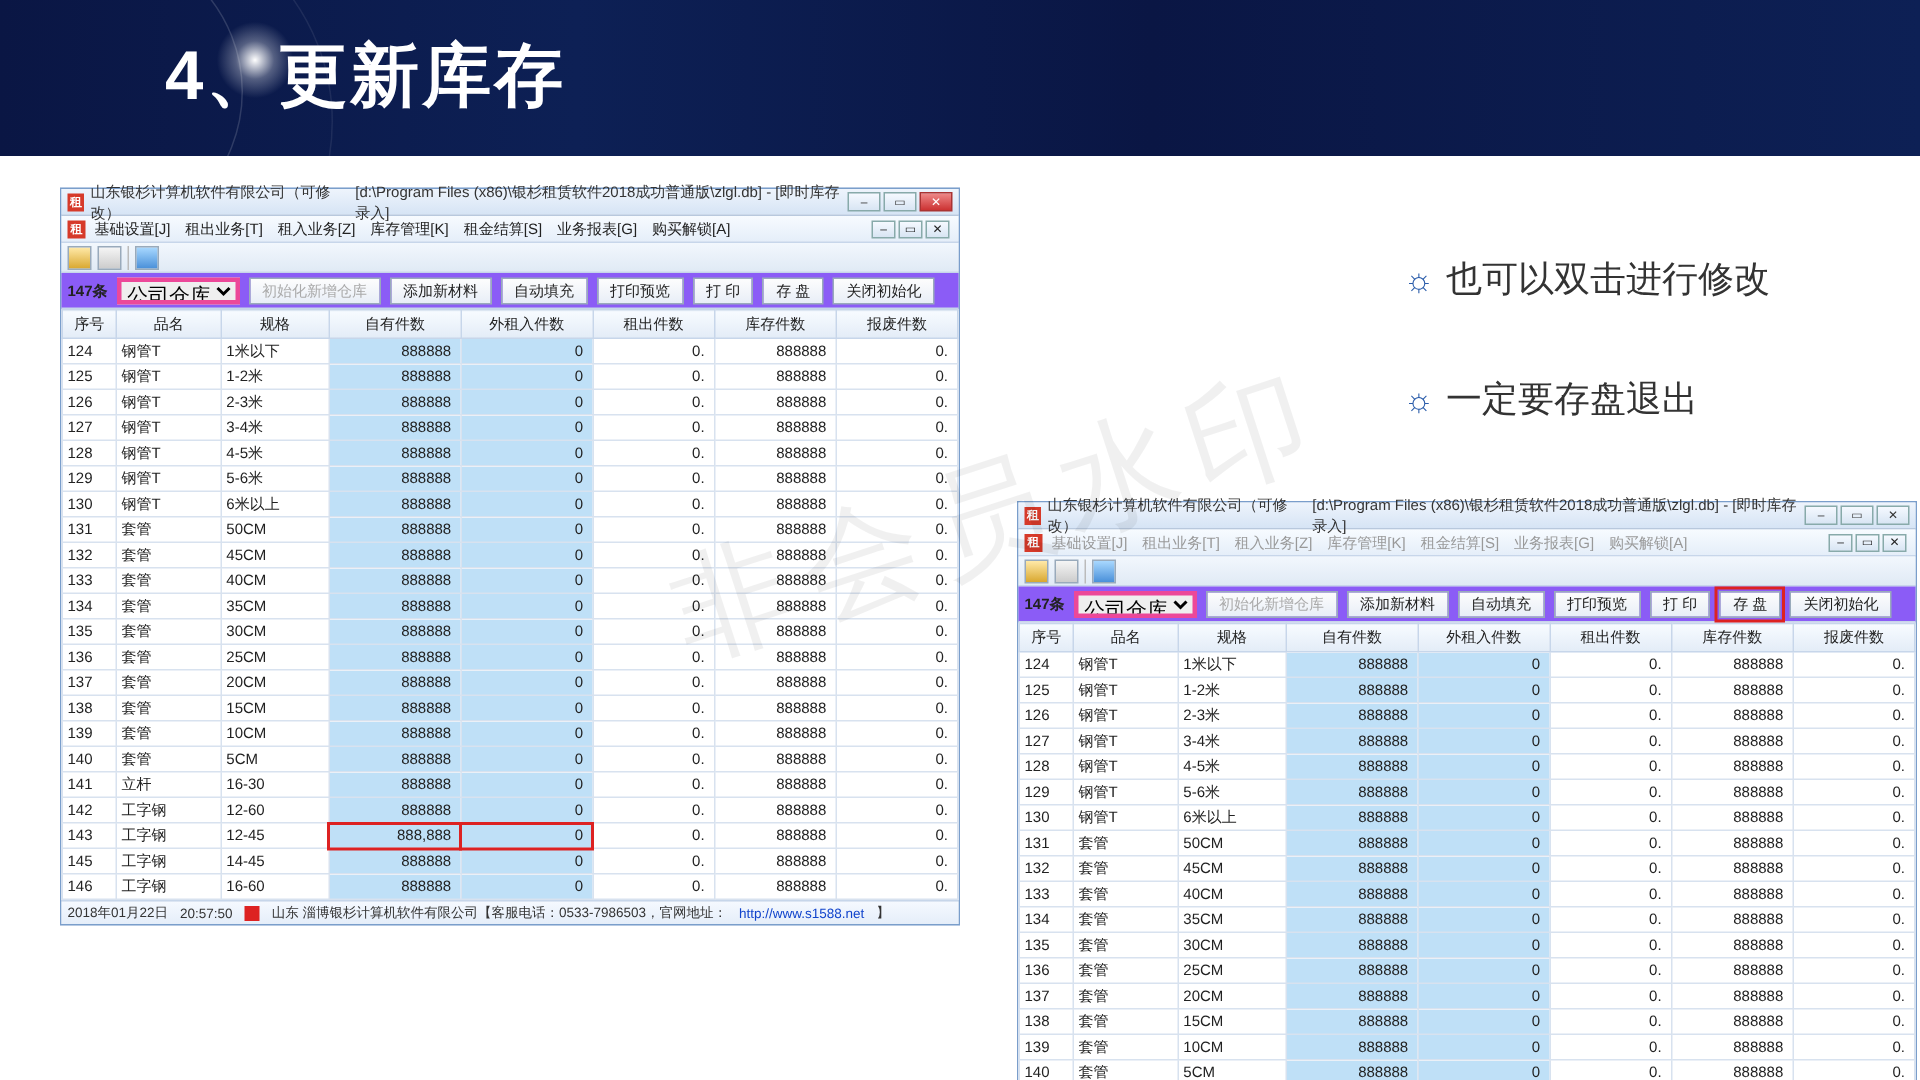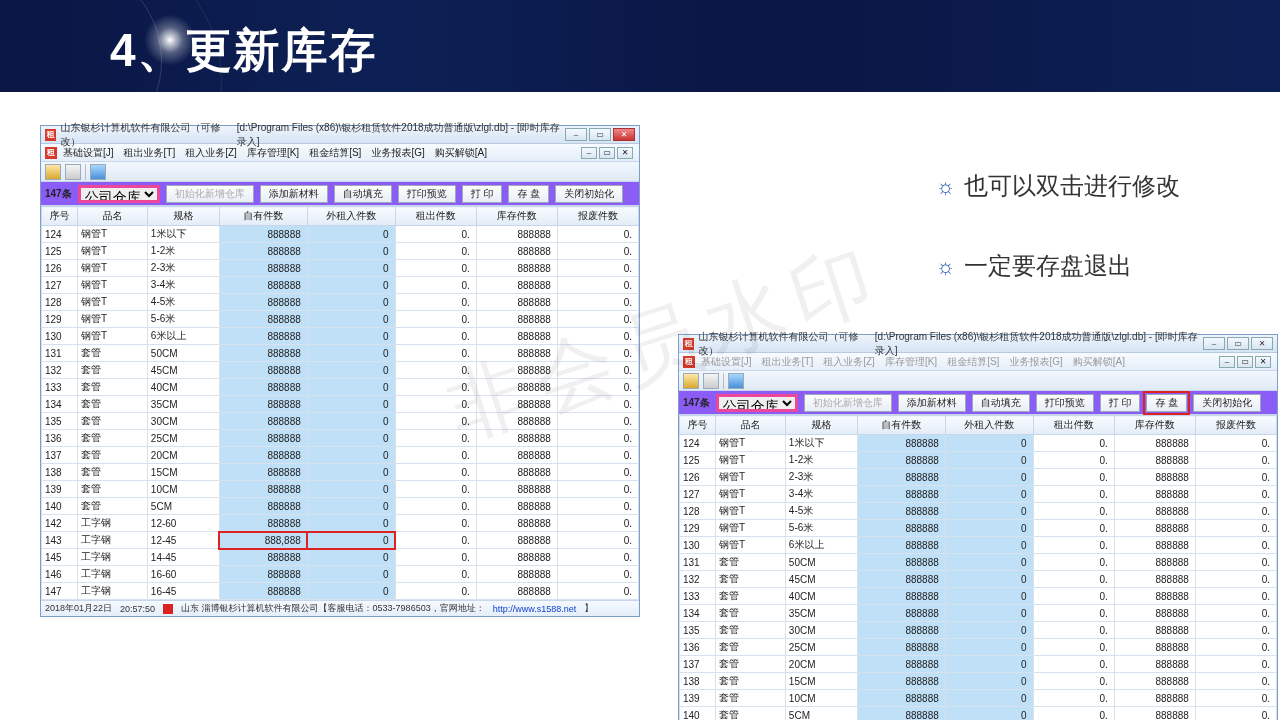--- a/index.html
+++ b/index.html
@@ -1,17 +1,17 @@
 <!DOCTYPE html>
 <html><head>
 <meta charset="utf-8">
 <style>
 *{box-sizing:border-box;margin:0;padding:0;font-family:"Microsoft YaHei","SimSun",sans-serif}
 body{width:1280px;height:720px;background:#fff;overflow:hidden;position:relative}
-.banner{width:1280px;height:92px;background:linear-gradient(90deg,#0a1644 0%,#0d2055 30%,#0a1644 60%,#0d2055 100%);position:relative;overflow:hidden}
+.banner{width:1280px;height:104px;background:linear-gradient(90deg,#0a1644 0%,#0d2055 30%,#0a1644 60%,#0d2055 100%);position:relative;overflow:hidden}
 .banner::before{content:"";position:absolute;left:-40px;top:-40px;width:200px;height:200px;border:1px solid rgba(255,255,255,.15);border-radius:50%}
 .banner::after{content:"";position:absolute;left:-60px;top:-60px;width:280px;height:280px;border:1px solid rgba(255,255,255,.08);border-radius:50%}
 .banner-star{position:absolute;left:140px;top:10px;width:60px;height:60px;background:radial-gradient(circle,#fff 0%,rgba(255,255,255,.3) 30%,transparent 60%);border-radius:50%}
 .banner h1{color:#fff;font-size:46px;font-weight:700;position:absolute;left:110px;top:20px;letter-spacing:2px}
 .notes{position:absolute;right:100px;top:170px;font-size:24px;color:#333}
 .notes .sun{color:#2a5caa;font-size:22px;margin-right:8px}
 .note2{margin-top:48px}
 .window{position:absolute;border:1px solid #7a9ecb;background:#eaf0f8;font-size:11px;color:#222}
 .win1{left:40px;top:125px;width:600px}
 .win2{left:678px;top:334px;width:600px}
@@ -296,20 +296,30 @@
             <td>140</td>
             <td>套管</td>
             <td>5CM</td>
             <td class="c3">888888</td>
             <td class="c4">0</td>
             <td class="num">0.</td>
             <td class="num">888888</td>
             <td class="num">0.</td>
           </tr>
           <tr>
+            <td>141</td>
+            <td>立杆</td>
+            <td>16-30</td>
+            <td class="c3">888888</td>
+            <td class="c4">0</td>
+            <td class="num">0.</td>
+            <td class="num">888888</td>
+            <td class="num">0.</td>
+          </tr>
+          <tr>
             <td>142</td>
             <td>工字钢</td>
             <td>12-60</td>
             <td class="c3">888888</td>
             <td class="c4">0</td>
             <td class="num">0.</td>
             <td class="num">888888</td>
             <td class="num">0.</td>
           </tr>
           <tr>
@@ -329,30 +339,20 @@
             <td class="c3">888888</td>
             <td class="c4">0</td>
             <td class="num">0.</td>
             <td class="num">888888</td>
             <td class="num">0.</td>
           </tr>
           <tr>
             <td>146</td>
             <td>工字钢</td>
             <td>16-60</td>
-            <td class="c3">888888</td>
-            <td class="c4">0</td>
-            <td class="num">0.</td>
-            <td class="num">888888</td>
-            <td class="num">0.</td>
-          </tr>
-          <tr>
-            <td>147</td>
-            <td>工字钢</td>
-            <td>16-45</td>
             <td class="c3">888888</td>
             <td class="c4">0</td>
             <td class="num">0.</td>
             <td class="num">888888</td>
             <td class="num">0.</td>
           </tr>
         </tbody>
     </table>
   </div>
   <div class="statusbar">

